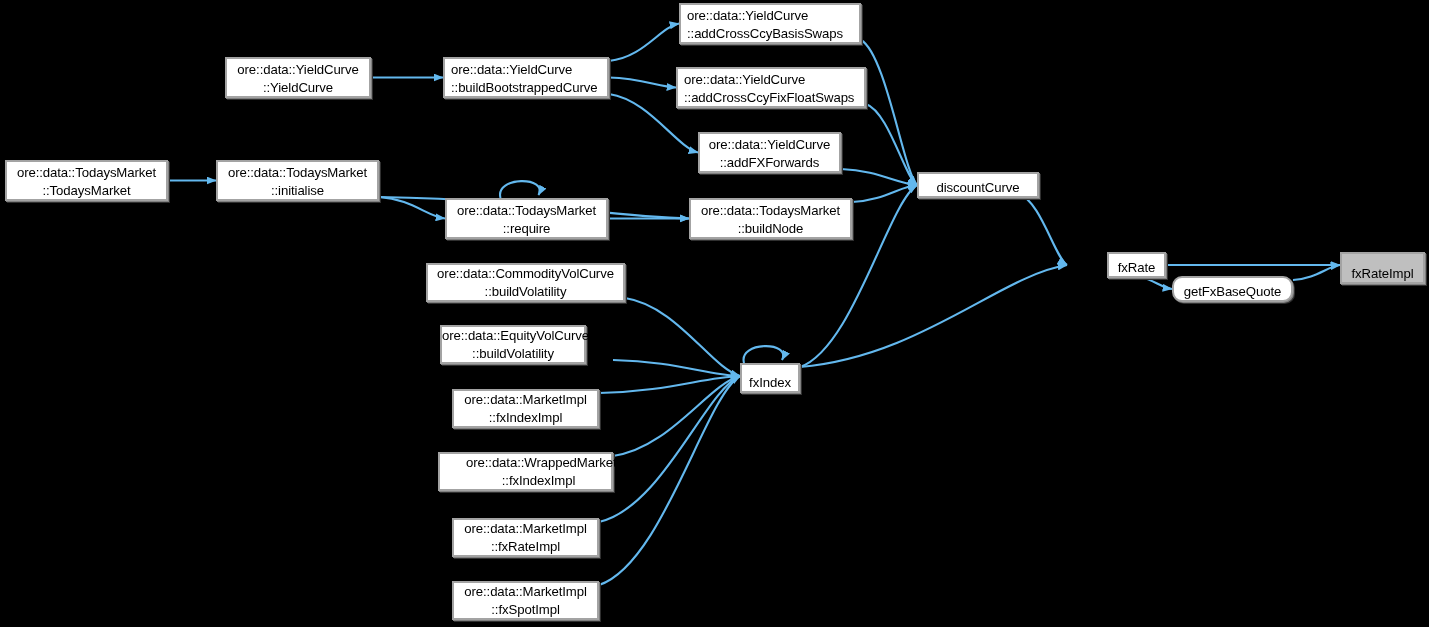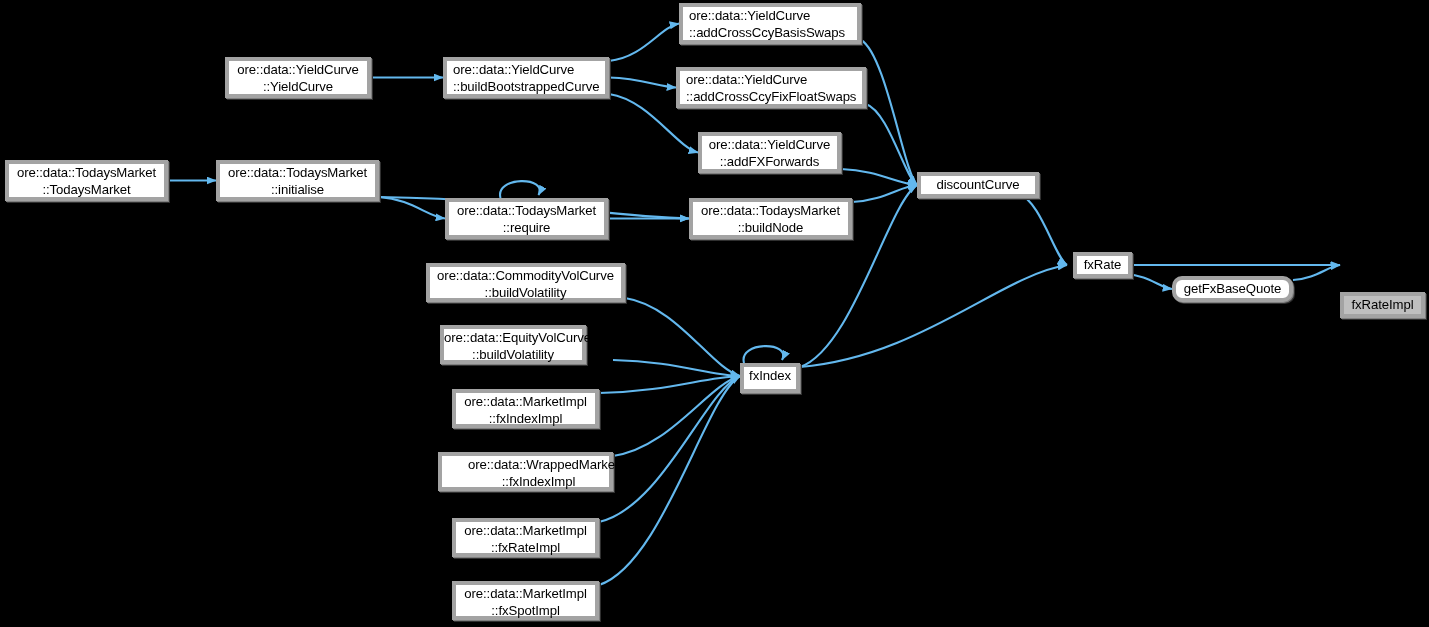--- a/index.html
+++ b/index.html
@@ -1,23 +1,23 @@
 <!DOCTYPE html>
 <html><head>
 <meta charset="utf-8">
 <title>Call Graph</title>
 <style>
   html,body{margin:0;padding:0;background:#000;}
   #graph{position:relative;width:1429px;height:627px;background:#000;overflow:hidden;
          font-family:"Liberation Sans","DejaVu Sans",sans-serif;}
   #edges{position:absolute;left:0;top:0;width:1429px;height:627px;}
   .node{position:absolute;box-sizing:border-box;background:#ffffff;
-        border:4px solid #a3a3a3;
+        border:2px solid #a3a3a3;
         box-shadow:1px 1px 0 0 #808080, 2px 2px 0 0 #303030;
-        display:flex;align-items:flex-start;justify-content:center;
+        display:flex;align-items:flex-end;justify-content:center;
         color:#000;font-size:13.2px;line-height:1.32;letter-spacing:-0.1px;
         white-space:pre-line;text-align:center;z-index:5;}
   .node.left{justify-content:flex-start;text-align:left;padding-left:6px;}
   .node.hl{background:#bfbfbf;}
   .node span{display:block;width:100%;}
 </style>
 </head>
 <body>
 
 <div id="graph">
@@ -68,23 +68,23 @@
 ::addCrossCcyBasisSwaps</span></div>
     <div class="node left" style="left: 676px; top: 67px; width: 190px; height: 41px;"><span>ore::data::YieldCurve
 ::addCrossCcyFixFloatSwaps</span></div>
     <div class="node" style="left: 698px; top: 132px; width: 143px; height: 41px;"><span>ore::data::YieldCurve
 ::addFXForwards</span></div>
     <div class="node" style="left: 445px; top: 198px; width: 163px; height: 41px;"><span>ore::data::TodaysMarket
 ::require</span></div>
     <div class="node" style="left: 689px; top: 198px; width: 163px; height: 41px;"><span>ore::data::TodaysMarket
 ::buildNode</span></div>
     <div class="node" style="left: 917px; top: 172px; width: 122px; height: 26px;"><span>discountCurve</span></div>
-    <div class="node" style="left: 1073px; top: 252px; width: 59px; height: 26px;"><span>fxRate</span></div>
+    <div class="node" style="left: 1107px; top: 252px; width: 59px; height: 26px;"><span>fxRate</span></div>
     <div class="node" style="left: 1172px; top: 276px; width: 121px; height: 26px; border-radius: 10px;"><span>getFxBaseQuote</span></div>
-    <div class="node hl" style="left: 1340px; top: 252px; width: 85px; height: 26px; margin-top: 40px;"><span>fxRateImpl</span></div>
+    <div class="node hl" style="left: 1340px; top: 252px; width: 85px; height: 32px;"><span>fxRateImpl</span></div>
     <div class="node" style="left: 426px; top: 263px; width: 199px; height: 39px;"><span>ore::data::CommodityVolCurve
 ::buildVolatility</span></div>
     <div class="node" style="left: 440px; top: 325px; width: 146px; height: 39px;"><span>ore::data::EquityVolCurve
 ::buildVolatility</span></div>
     <div class="node" style="left: 452px; top: 389px; width: 147px; height: 39px;"><span>ore::data::MarketImpl
 ::fxIndexImpl</span></div>
     <div class="node" style="left: 438px; top: 452px; width: 175px; height: 39px; padding-left: 26px;"><span>ore::data::WrappedMarket
 ::fxIndexImpl</span></div>
     <div class="node" style="left: 452px; top: 518px; width: 147px; height: 39px;"><span>ore::data::MarketImpl
 ::fxRateImpl</span></div>

